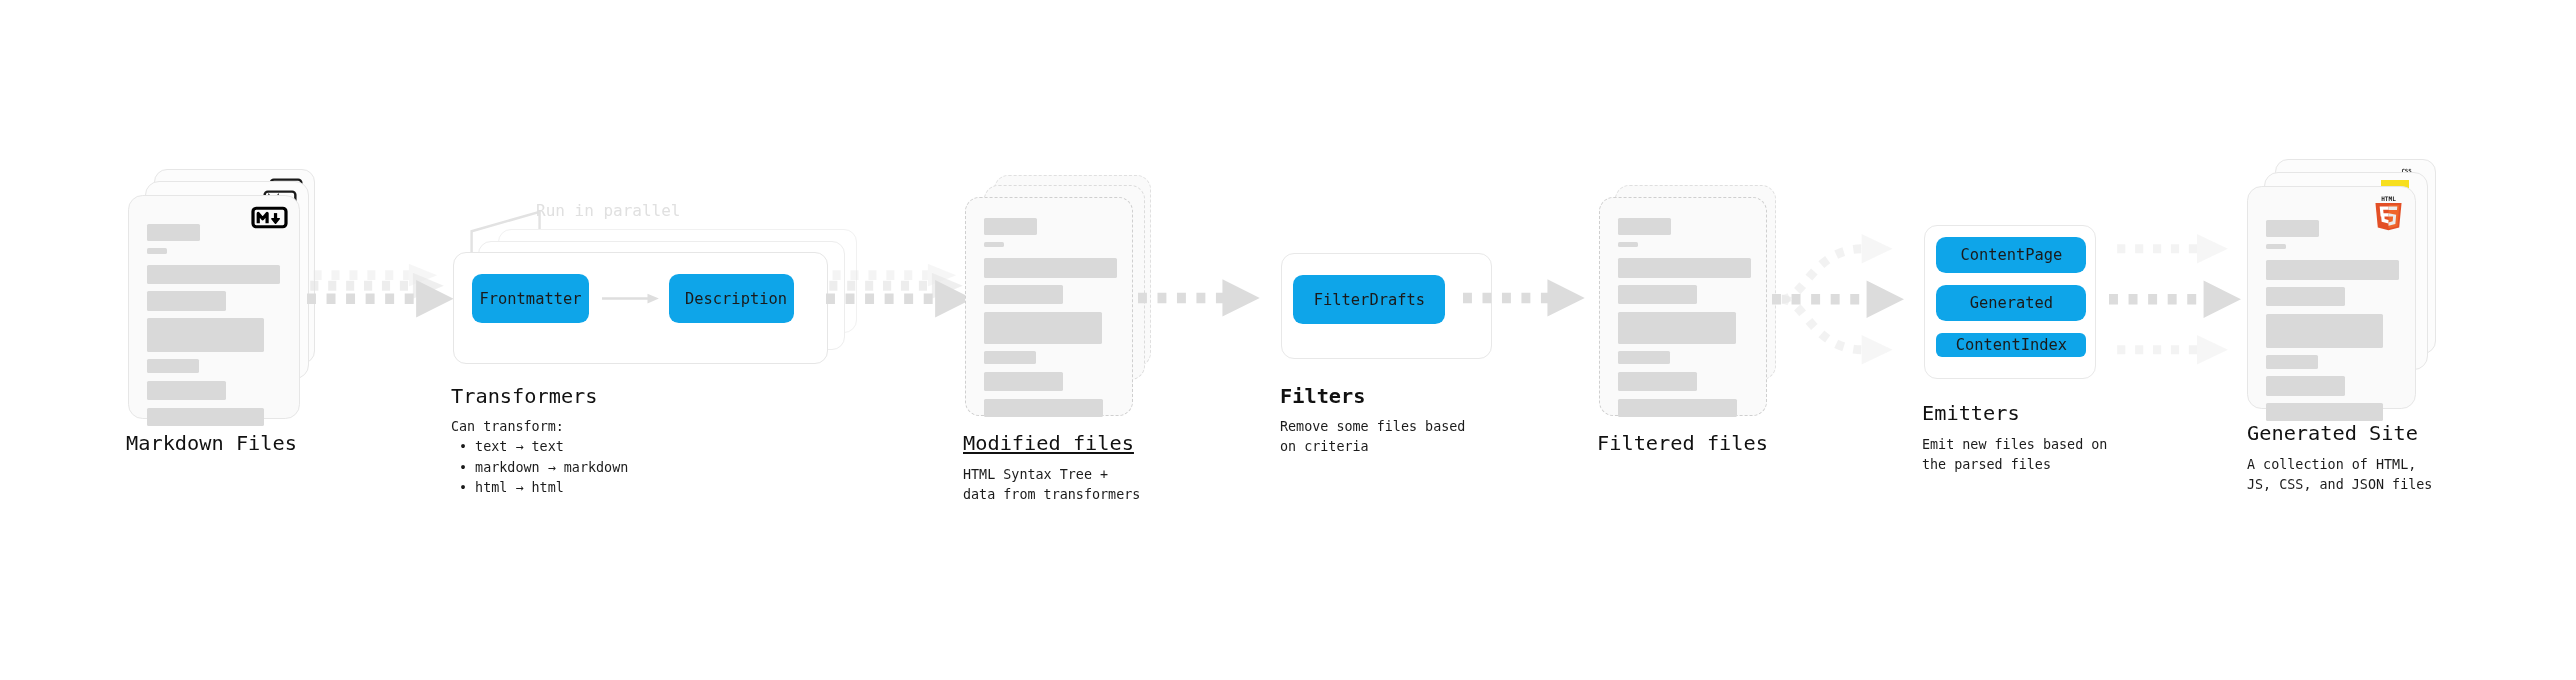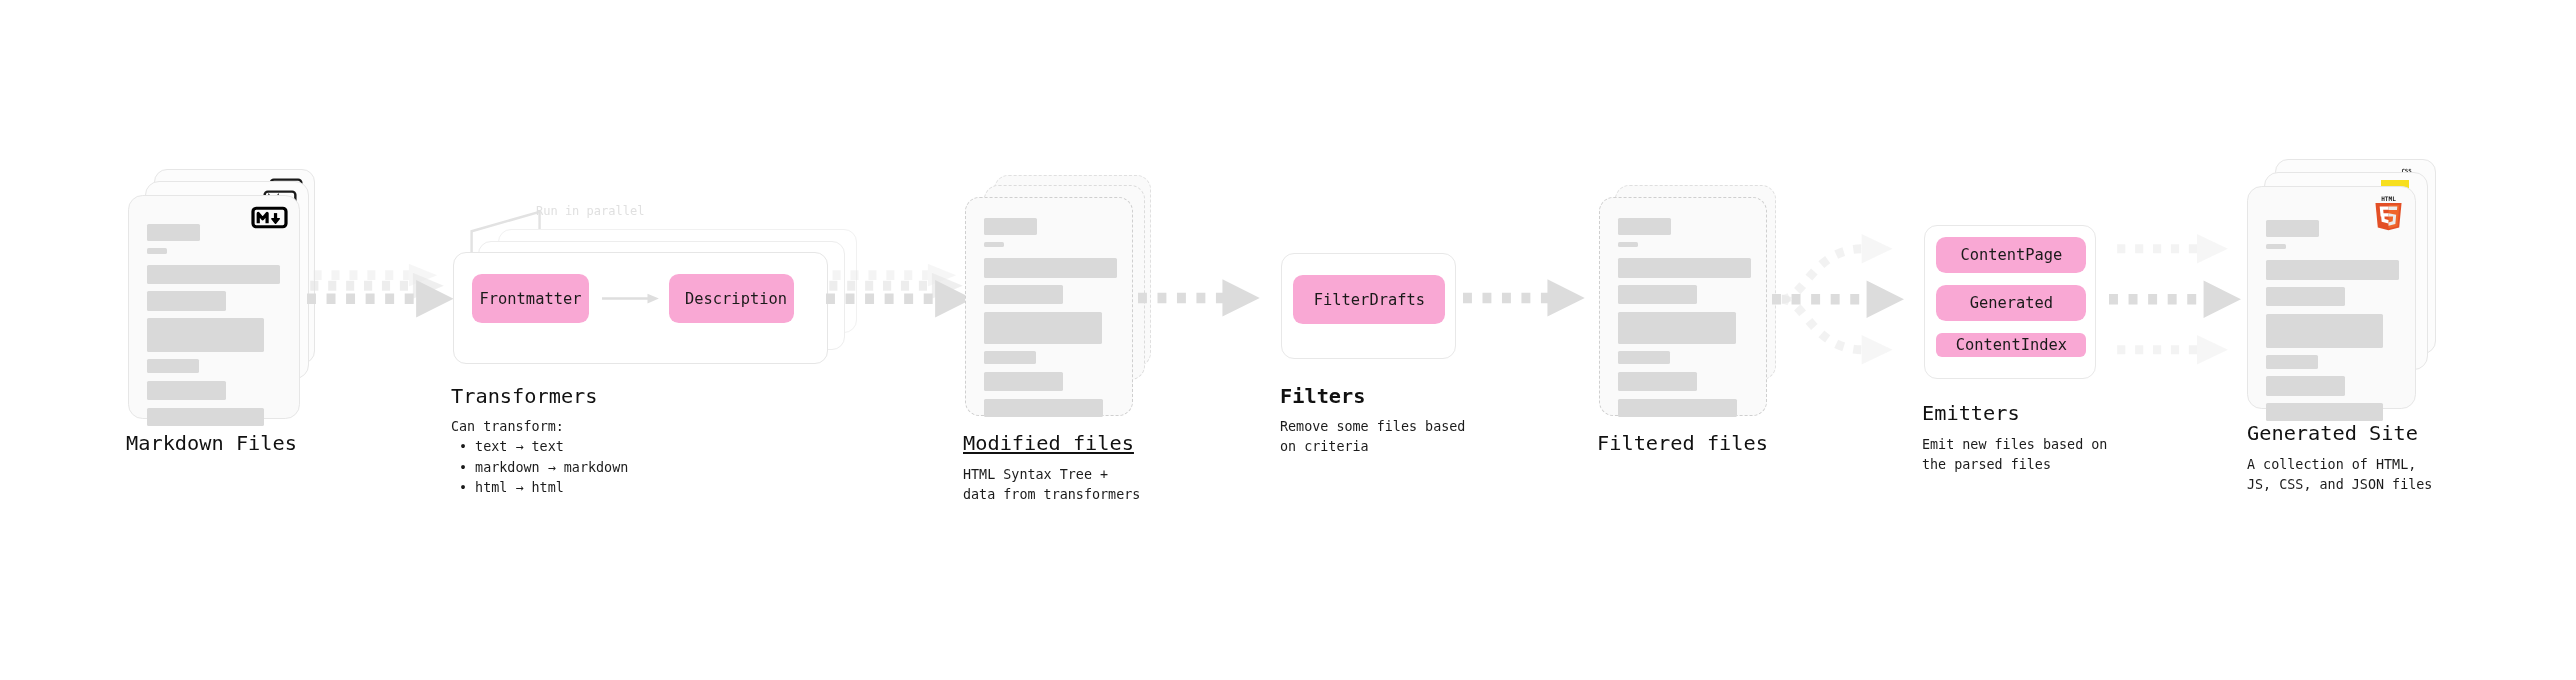--- a/index.html
+++ b/index.html
@@ -52,21 +52,21 @@
   .stage-box{
     position:absolute;
     border:1.6px solid #e8e8e8;
     border-radius:13px;
     background:#ffffff;
     box-sizing:border-box;
   }
   .chip{
     position:absolute;
     border-radius:9.8px;
-    background:#f9a8d4;
+    background:#0ea5e9;
     color:#1a1a1a;
     font-size:15.4px;
     display:flex;align-items:center;justify-content:center;
     white-space:nowrap;
     box-sizing:border-box;
     font-family:"DejaVu Sans Mono","Liberation Mono",monospace;
   }
   .chip.l2{background:#e4e4e4;color:transparent;}
   .chip.l3{background:#eeeeee;color:transparent;}
 
@@ -130,21 +130,21 @@
       <line x1="0" y1="45" x2="136" y2="45" stroke="#dcdcdc" stroke-width="13" stroke-dasharray="11 13"></line>
       <path d="M134 22 L180 45 L134 68 Z" fill="#dcdcdc"></path>
     </g>
   </svg>
 
   <div class="abs" style="left:0;top:0;">
 
     <svg width="89" height="65" style="left:470px;top:202px;" viewBox="0 0 110 80">
       <path d="M2 78 L2 36 L86 12 L86 34" class="nofill" stroke="#e2e2e2" stroke-width="3"></path>
     </svg>
-    <div class="h-sub" style="left:536px;top:201px;font-size:12px;color:#e0e0e0;">Run in parallel</div>
+    <div class="h-sub" style="left:536px;top:201px;font-size:16px;color:#e0e0e0;">Run in parallel</div>
 
     <div class="stage-box" style="left:498px;top:229px;width:359px;height:104px;border-color:#f1f1f1;">
       <div class="chip l3" style="left:17px;top:19.5px;width:104px;height:45px;"></div>
       <div class="chip l3" style="left:170px;top:19.5px;width:104px;height:45px;"></div>
       <svg width="49" height="13" style="left:127px;top:36px;" viewBox="0 0 60 16">
         <line x1="0" y1="8" x2="44" y2="8" stroke="#eeeeee" stroke-width="3"></line>
         <path d="M42 2 L54 8 L42 14 Z" fill="#eeeeee"></path>
       </svg>
     </div>
 
@@ -207,21 +207,21 @@
     <div class="h-sub" style="left:963px;top:465px;">HTML Syntax Tree +
 data from transformers</div>
   </div>
 
   <svg width="138" height="49" style="left:1138px;top:284px;" viewBox="0 0 170 60">
     <line x1="0" y1="17" x2="106" y2="17" stroke="#dcdcdc" stroke-width="13" stroke-dasharray="11 13"></line>
     <path d="M104 -6 L150 17 L104 40 Z" fill="#dcdcdc"></path>
   </svg>
 
   <div class="abs" style="left:0;top:0;">
-    <div class="stage-box" style="left:1281px;top:253px;width:175px;height:106px;">
+    <div class="stage-box" style="left:1281px;top:253px;width:211px;height:106px;">
       <div class="chip" style="left:11.4px;top:21px;width:152px;height:49px;">FilterDrafts</div>
     </div>
     <div class="h-title" style="left:1280px;top:384px;font-weight:bold;">Filters</div>
     <div class="h-sub" style="left:1280px;top:417px;">Remove some files based
 on criteria</div>
   </div>
 
   <svg width="138" height="49" style="left:1463px;top:284px;" viewBox="0 0 170 60">
     <line x1="0" y1="17" x2="106" y2="17" stroke="#dcdcdc" stroke-width="13" stroke-dasharray="11 13"></line>
     <path d="M104 -6 L150 17 L104 40 Z" fill="#dcdcdc"></path>

